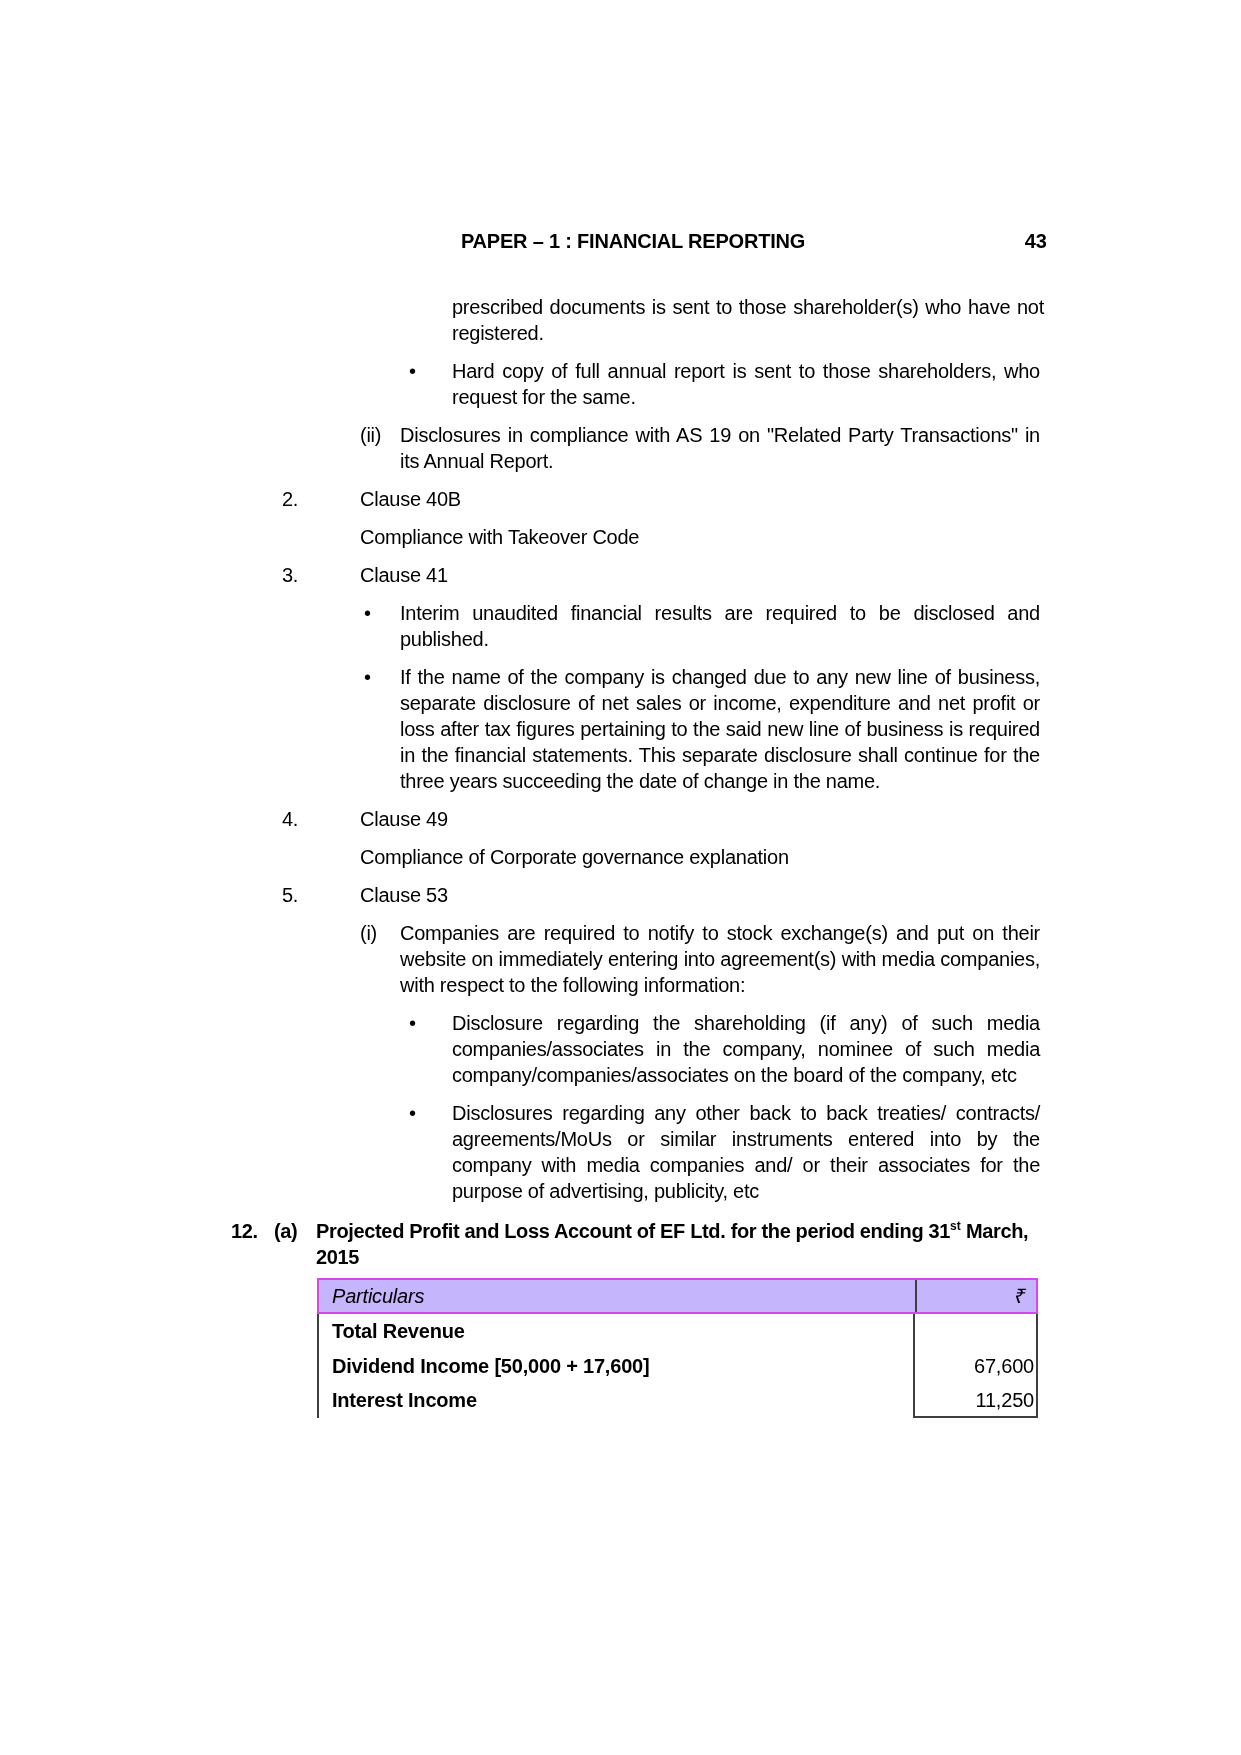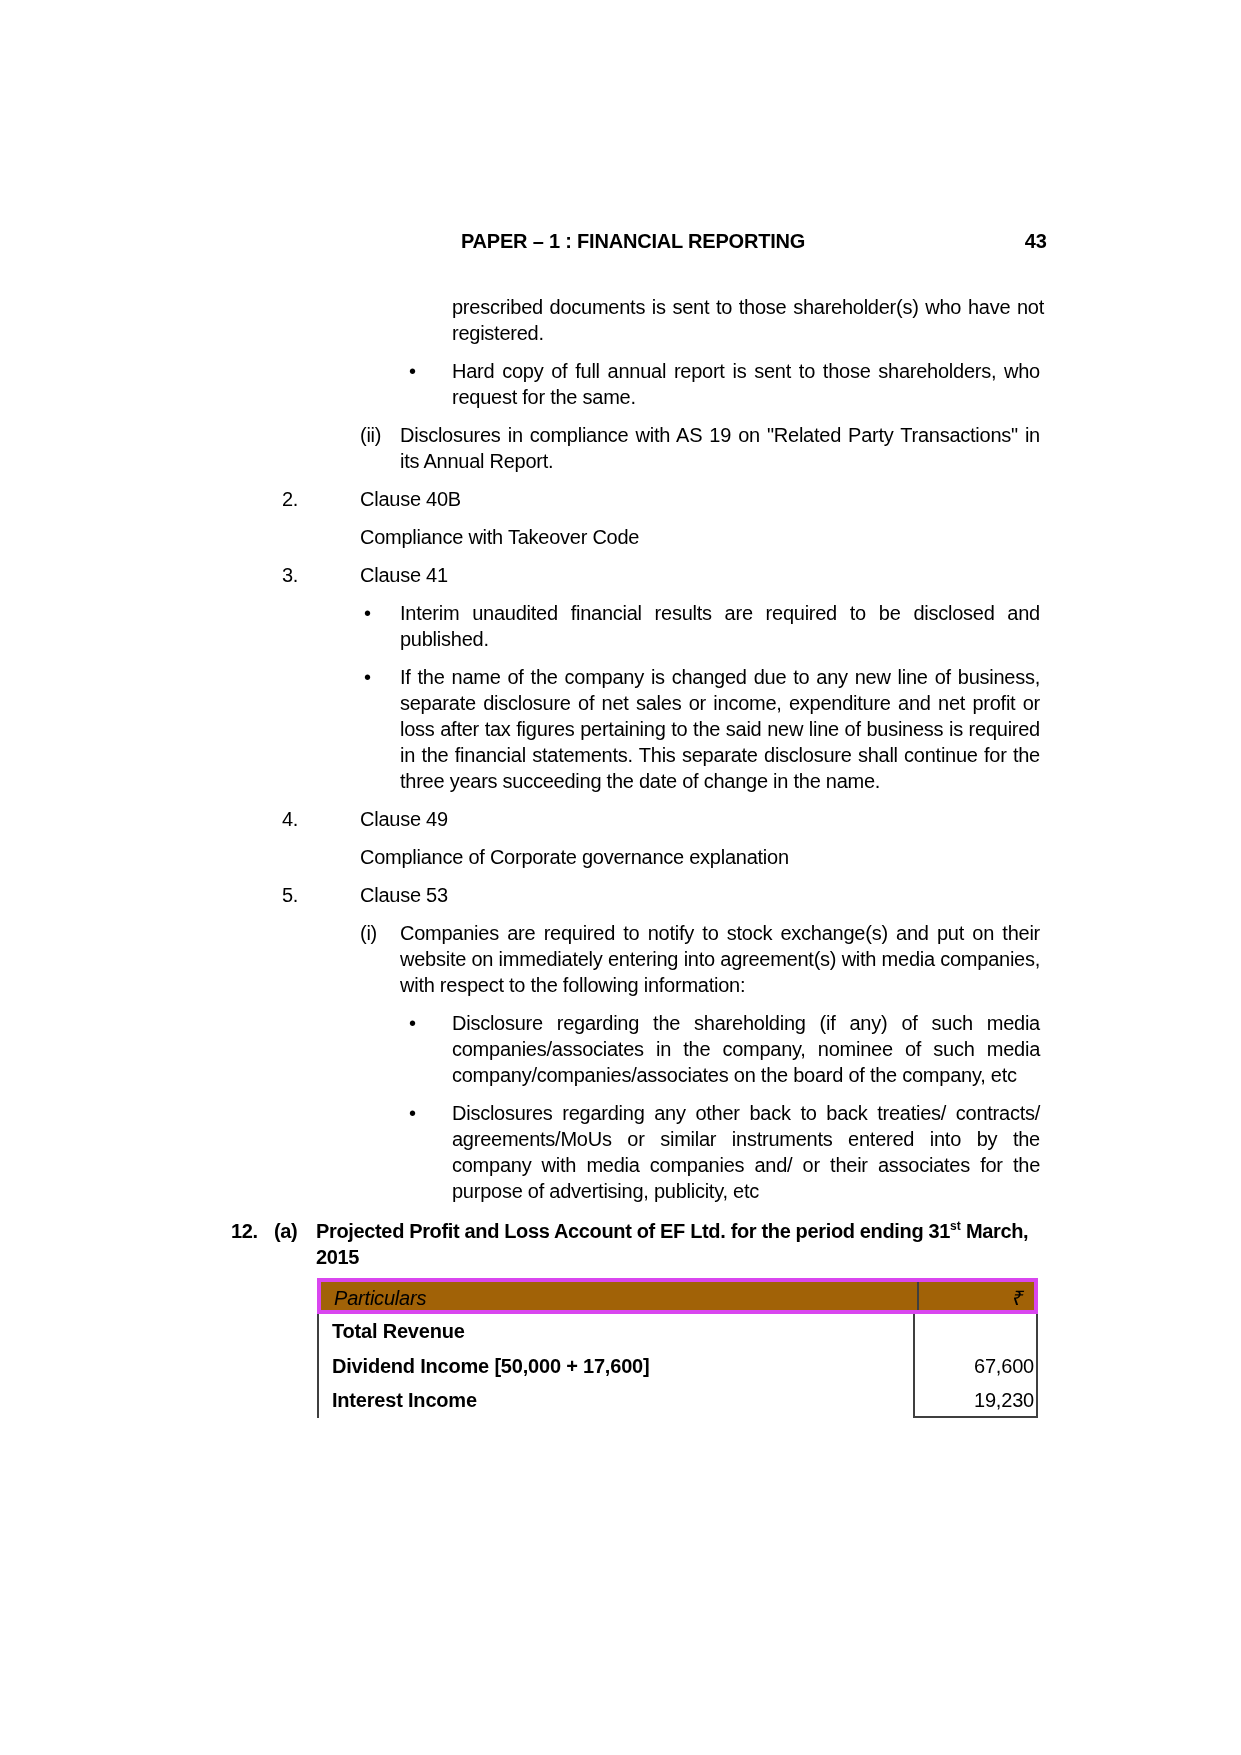--- a/index.html
+++ b/index.html
@@ -53,22 +53,22 @@
   .q-line2{text-align:left;}
   sup.q-sup{font-size:12px;line-height:0;vertical-align:super;letter-spacing:0;}
   
   .ptable{
     margin:8px 0 0 317px;width:721px;
     font-size:20px;letter-spacing:-0.2px;
     box-sizing:border-box;
   }
   .t-head{
     display:flex;box-sizing:border-box;
-    background:#a16207;
-    border:4px solid #d946ef;
+    background:#c4b5fd;
+    border:2px solid #d946ef;
     height:36px;
   }
   .t-head .hc1{
     box-sizing:border-box;width:598px;
     border-right:2px solid #3f3f3f;
     font-style:italic;
     padding-left:13px;line-height:32px;
   }
   .t-head .hc2{
     box-sizing:border-box;flex:1 1 auto;
@@ -185,21 +185,21 @@
       </div>
       <div class="t-body">
         <div class="bc1">
           <div class="trow">Total Revenue</div>
           <div class="trow">Dividend Income [50,000 + 17,600]</div>
           <div class="trow">Interest Income</div>
         </div>
         <div class="bc2">
           <div class="trow"></div>
           <div class="trow">67,600</div>
-          <div class="trow">19,230</div>
+          <div class="trow">11,250</div>
         </div>
       </div>
     </div>
 
   </div>
 
 
 </div>
 
 </body></html>

